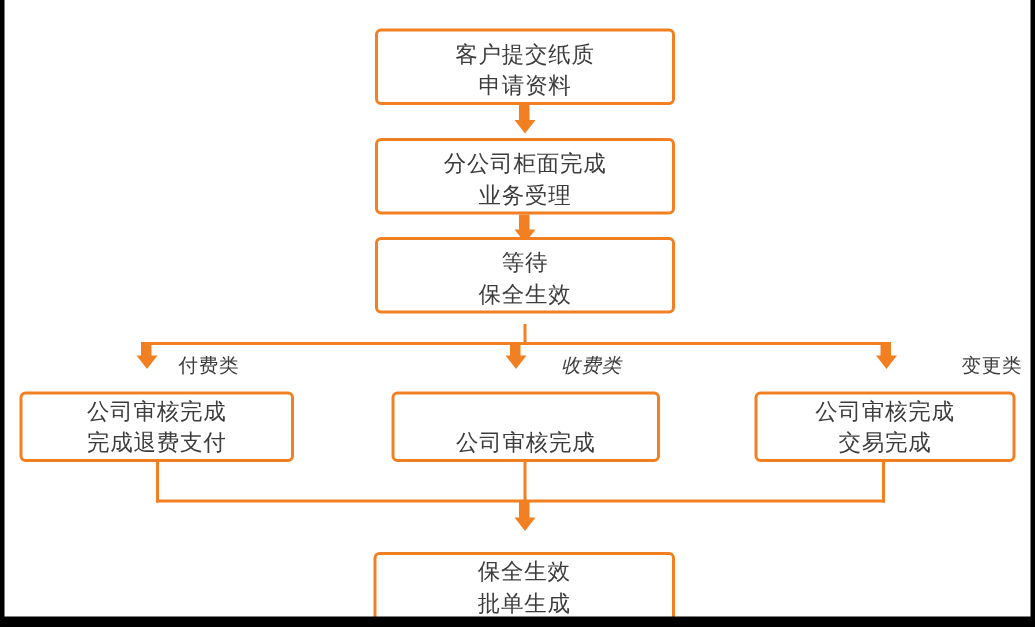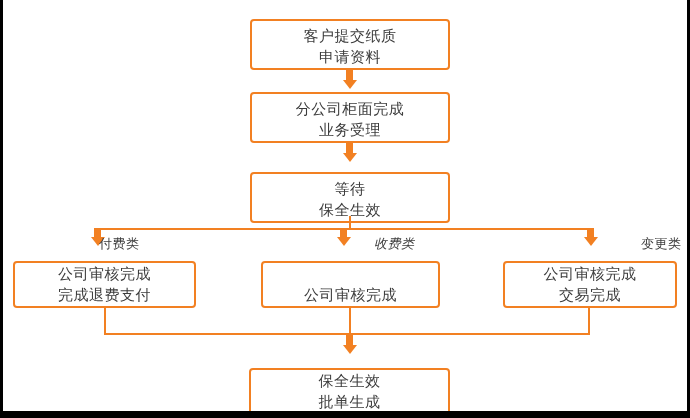--- a/index.html
+++ b/index.html
@@ -99,31 +99,31 @@
   <div class="arrow" style="left:343px; top:80px;"></div>
 
   <div class="node" style="left:250px; top:92px; width:200px; height:51px;">
     <span>分公司柜面完成</span>
     <span>业务受理</span>
   </div>
 
   <div class="arrow-stem" style="left:346px; top:143px; height:12px;"></div>
   <div class="arrow" style="left:343px; top:153px;"></div>
 
-  <div class="node" style="left:250px; top:172px; width:200px; height:51px;">
+  <div class="node" style="left:250px; top:158px; width:200px; height:51px;">
     <span>等待</span>
     <span>保全生效</span>
   </div>
 
   <div class="vline" style="left:349px; top:216px; height:14px;"></div>
   <div class="hline" style="left:97px; top:228px; width:494px;"></div>
 
   <div class="arrow-stem" style="left:94px; top:228px; height:11px;"></div>
   <div class="arrow" style="left:91px; top:237px;"></div>
-  <div class="branch-label" style="left:99px; top:235px;text-align:right;">付费类</div>
+  <div class="branch-label" style="left:119px; top:235px;text-align:right;">付费类</div>
 
   <div class="arrow-stem" style="left:340px; top:228px; height:11px;"></div>
   <div class="arrow" style="left:337px; top:237px;"></div>
   <div class="branch-label" style="left:374px; top:235px;font-style:italic;">收费类</div>
 
   <div class="arrow-stem" style="left:587px; top:228px; height:11px;"></div>
   <div class="arrow" style="left:584px; top:237px;"></div>
   <div class="branch-label" style="left:641px; top:235px;">变更类</div>
 
   <div class="node" style="left:13px; top:261px; width:183px; height:47px;">

